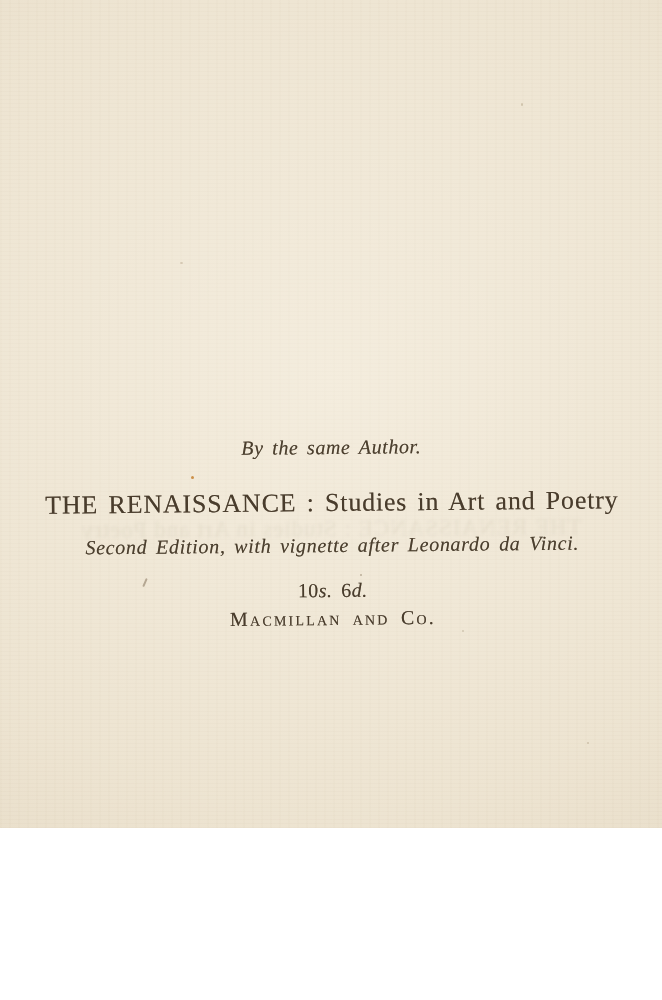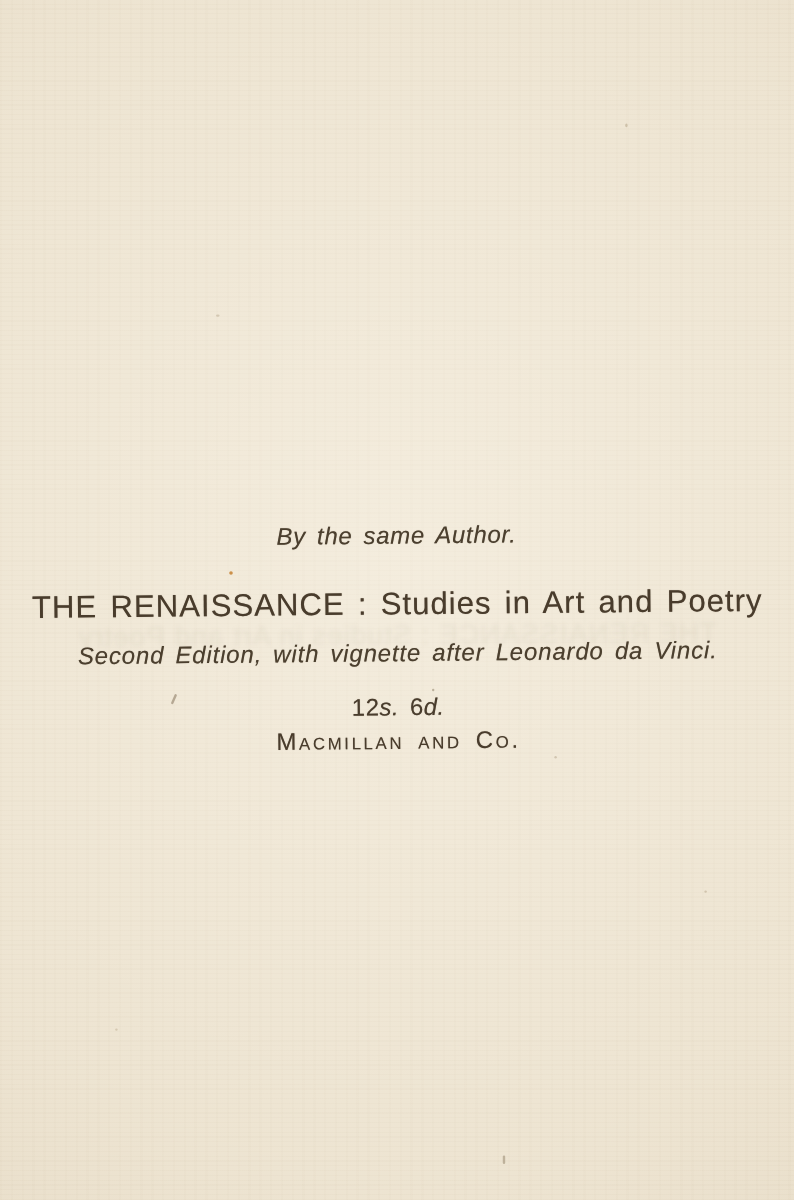--- a/index.html
+++ b/index.html
@@ -5,28 +5,28 @@
   html, body {
     margin: 0;
     padding: 0;
     width: 662px;
     height: 1000px;
     overflow: hidden;
   }
   .scan-page {
     position: relative;
     width: 662px;
-    height: 1000px;
+    height: 828px;
     background-color: #ebe1cd;
     background-image:
       radial-gradient(ellipse 130% 95% at 50% 46%, rgba(255,251,242,0.45) 0%, rgba(255,251,242,0.12) 55%, rgba(173,148,112,0.14) 100%),
       repeating-linear-gradient(0deg, rgba(176,155,122,0.05) 0px, rgba(176,155,122,0.05) 1px, transparent 1px, transparent 4px),
       repeating-linear-gradient(90deg, rgba(176,155,122,0.035) 0px, rgba(176,155,122,0.035) 2px, transparent 2px, transparent 9px);
     overflow: hidden;
-    font-family: Liberation Sans, sans-serif;
+    font-family: Liberation Serif, serif;
     color: #473b2b;
   }
   .text-block {
     position: absolute;
     left: 0; top: 0; right: 0; bottom: 0;
     transform: rotate(-0.55deg);
     transform-origin: 50% 50%;
   }
   .line {
     position: absolute;
@@ -131,21 +131,21 @@
 
   <div class="text-block">
 
     <div class="line byline">By the same Author.</div>
 
     <h1 class="line title">THE RENAISSANCE : Studies in Art and Poetry</h1>
 
     <div class="line edition">Second Edition, with vignette after Leonardo da Vinci.</div>
 
     <div class="line price">
-      <span>12</span><span class="unit">s.</span><span class="second">6</span><span class="unit">d.</span>
+      <span>10</span><span class="unit">s.</span><span class="second">6</span><span class="unit">d.</span>
     </div>
 
     <div class="line publisher">Macmillan and Co.</div>
 
   </div>
 
   <div class="speck speck-orange"></div>
   <div class="speck speck-scratch"></div>
   <div class="speck speck-bottom"></div>
   <div class="speck speck-dot-a"></div>

